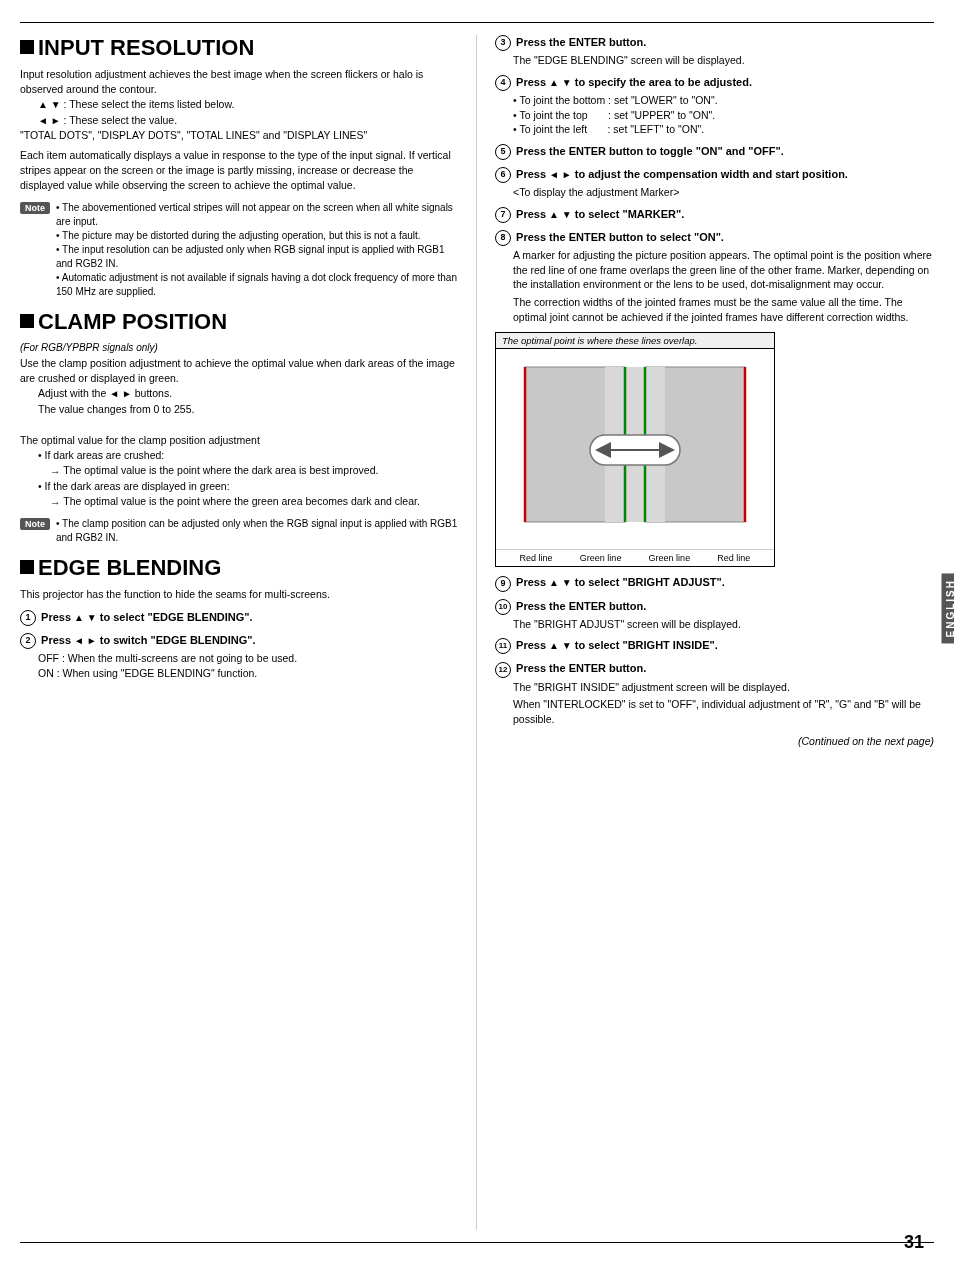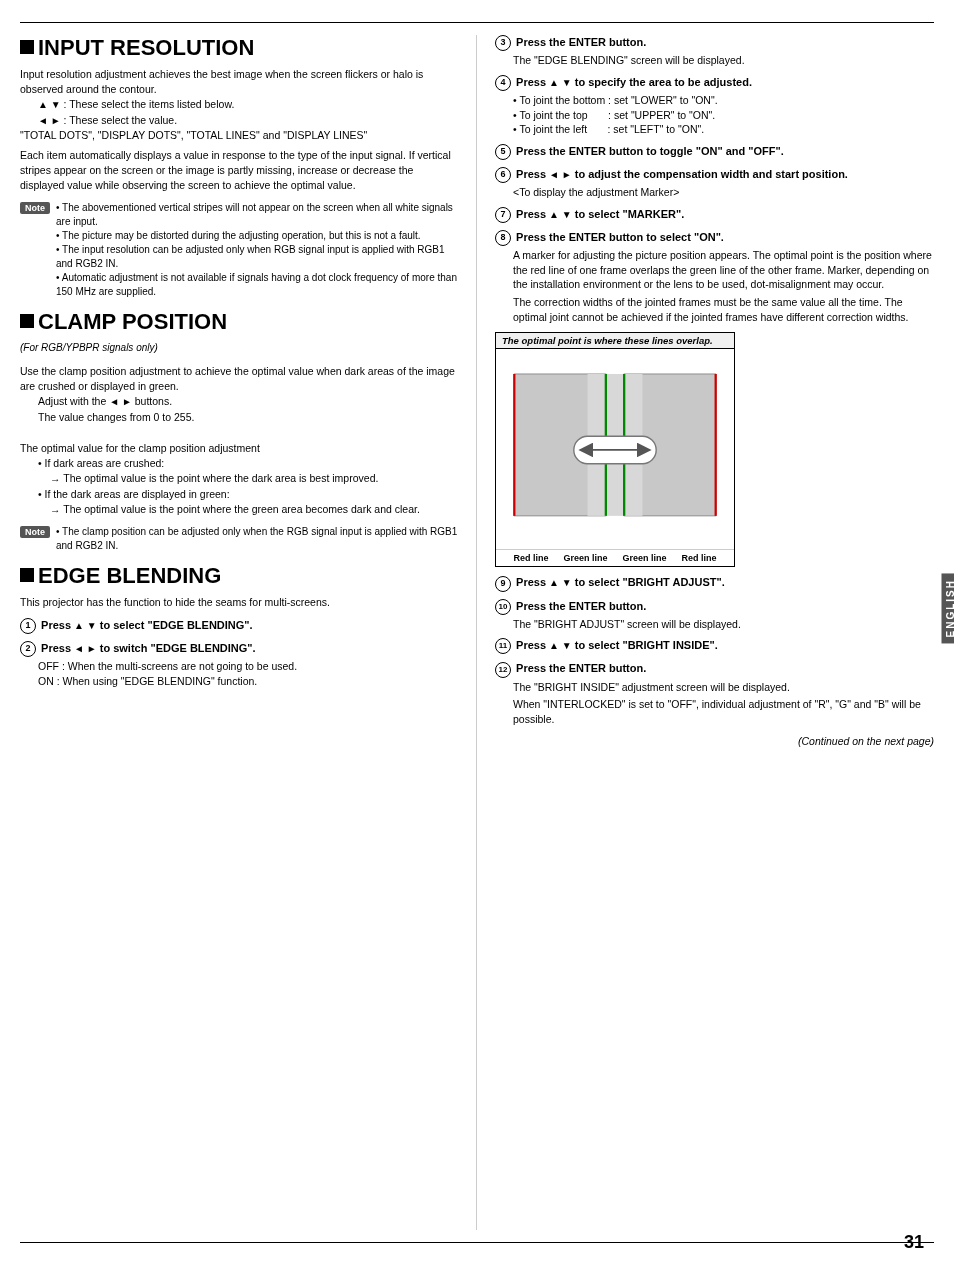--- a/index.html
+++ b/index.html
@@ -103,24 +103,23 @@
     }
     .bold { font-weight: bold; }
     .arrow-lr::before { content: "◄ ►"; font-size: 10px; }
     .arrow-ud::before { content: "▲ ▼"; font-size: 10px; }
 
     
     .diagram-container {
       border: 1px solid #000;
       margin: 8px 0;
       padding: 0;
-      width: 240px;
+      width: 280px;
       position: relative;
       background: #fff;
-      font-weight: bold;
     }
     .diagram-label-bar {
       background: #f0f0f0;
       border-bottom: 1px solid #000;
       font-size: 9.5px;
       padding: 2px 6px;
       font-style: italic;
     }
     .diagram-svg-area {
       width: 100%;
@@ -205,21 +204,21 @@
         </div>
       </div>
 
       <div class="step section-sep">
         <div class="section-title">
           <span class="square"></span>
           <span>CLAMP POSITION</span>
         </div>
         <div class="section-body">
           <p style="font-style:italic; font-size:10px;">(For RGB/YPBPR signals only)</p>
-          <p style="margin-top:8px;">Use the clamp position adjustment to achieve the optimal value when dark areas of the image are crushed or displayed in green.</p>
+          <p style="margin-top:0;">Use the clamp position adjustment to achieve the optimal value when dark areas of the image are crushed or displayed in green.</p>
           <p class="indent" style="">Adjust with the <span class="arrow-lr"></span> buttons.</p>
           <p class="indent">The value changes from 0 to 255.</p>
           <p style="margin-top:16px;">The optimal value for the clamp position adjustment</p>
           <p class="indent">• If dark areas are crushed:</p>
           <p class="indent2">→ The optimal value is the point where the dark area is best improved.</p>
           <p class="indent">• If the dark areas are displayed in green:</p>
           <p class="indent2">→ The optimal value is the point where the green area becomes dark and clear.</p>
         </div>
         <div class="note-box">
           <span class="note-label">Note</span>

